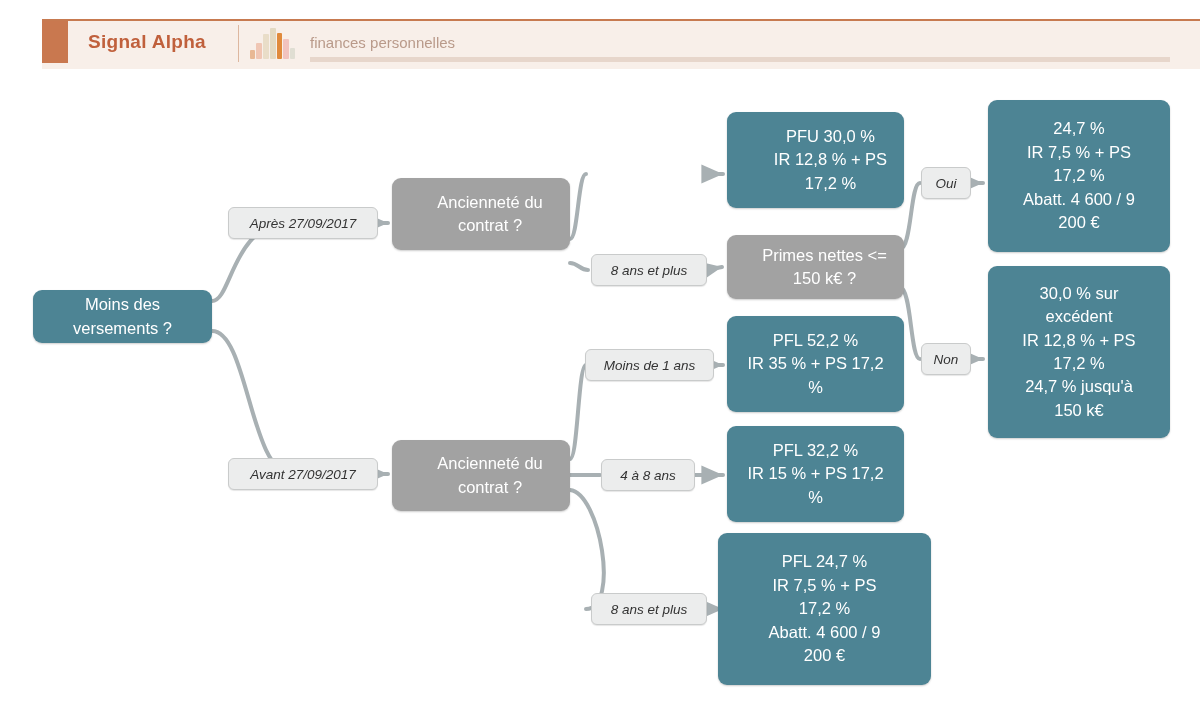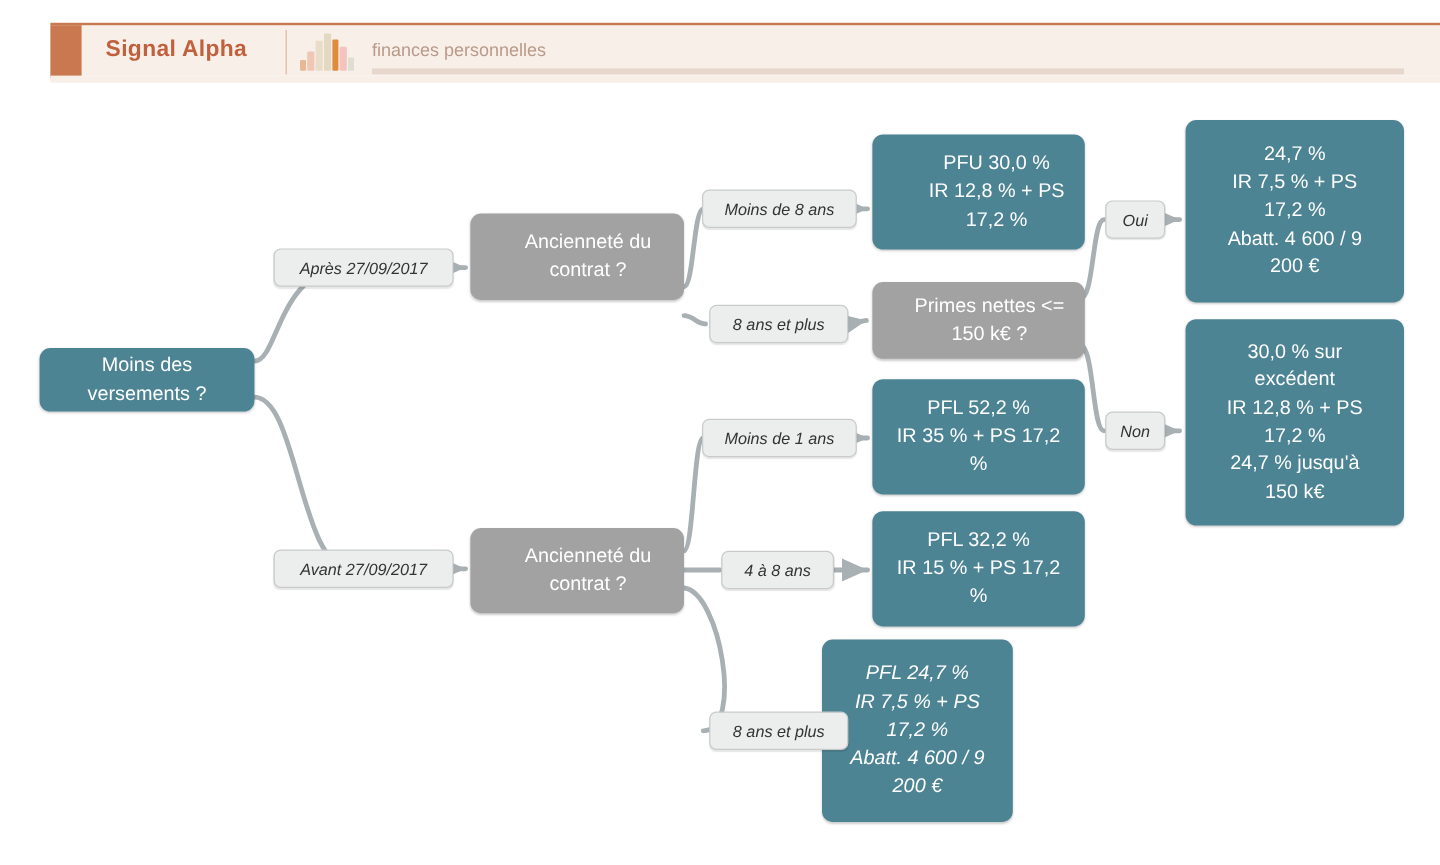--- a/index.html
+++ b/index.html
@@ -237,33 +237,32 @@
 IR 35 % + PS 17,2
 %</span>
     </div>
 
     <div class="node node-teal" style="left:727px; top:357px; width:177px; height:96px;">
       <span style="white-space:pre-line;">PFL 32,2 %
 IR 15 % + PS 17,2
 %</span>
     </div>
 
-    <div class="node node-teal" style="left:685px; top:464px; width:159px; height:152px;font-style:italic;">
+    <div class="node node-teal" style="left:718px; top:464px; width:213px; height:152px;">
       <span style="white-space:pre-line;">PFL 24,7 %
 IR 7,5 % + PS
 17,2 %
 Abatt. 4 600 / 9
 200 €</span>
     </div>
 
     <div class="pill" style="left:228px; top:138px; width:150px; height:32px;">Après 27/09/2017</div>
 
     <div class="pill" style="left:228px; top:389px; width:150px; height:32px;">Avant 27/09/2017</div>
 
-    <div class="pill" style="left:585px; top:89px; width:129px; height:32px;">Moins de 8 ans</div>
 
     <div class="pill" style="left:591px; top:185px; width:116px; height:32px;">8 ans et plus</div>
 
     <div class="pill" style="left:921px; top:98px; width:50px; height:32px;">Oui</div>
 
     <div class="pill" style="left:921px; top:274px; width:50px; height:32px;">Non</div>
 
     <div class="pill" style="left:585px; top:280px; width:129px; height:32px;">Moins de 1 ans</div>
 
     <div class="pill" style="left:601px; top:390px; width:94px; height:32px;">4 à 8 ans</div>

